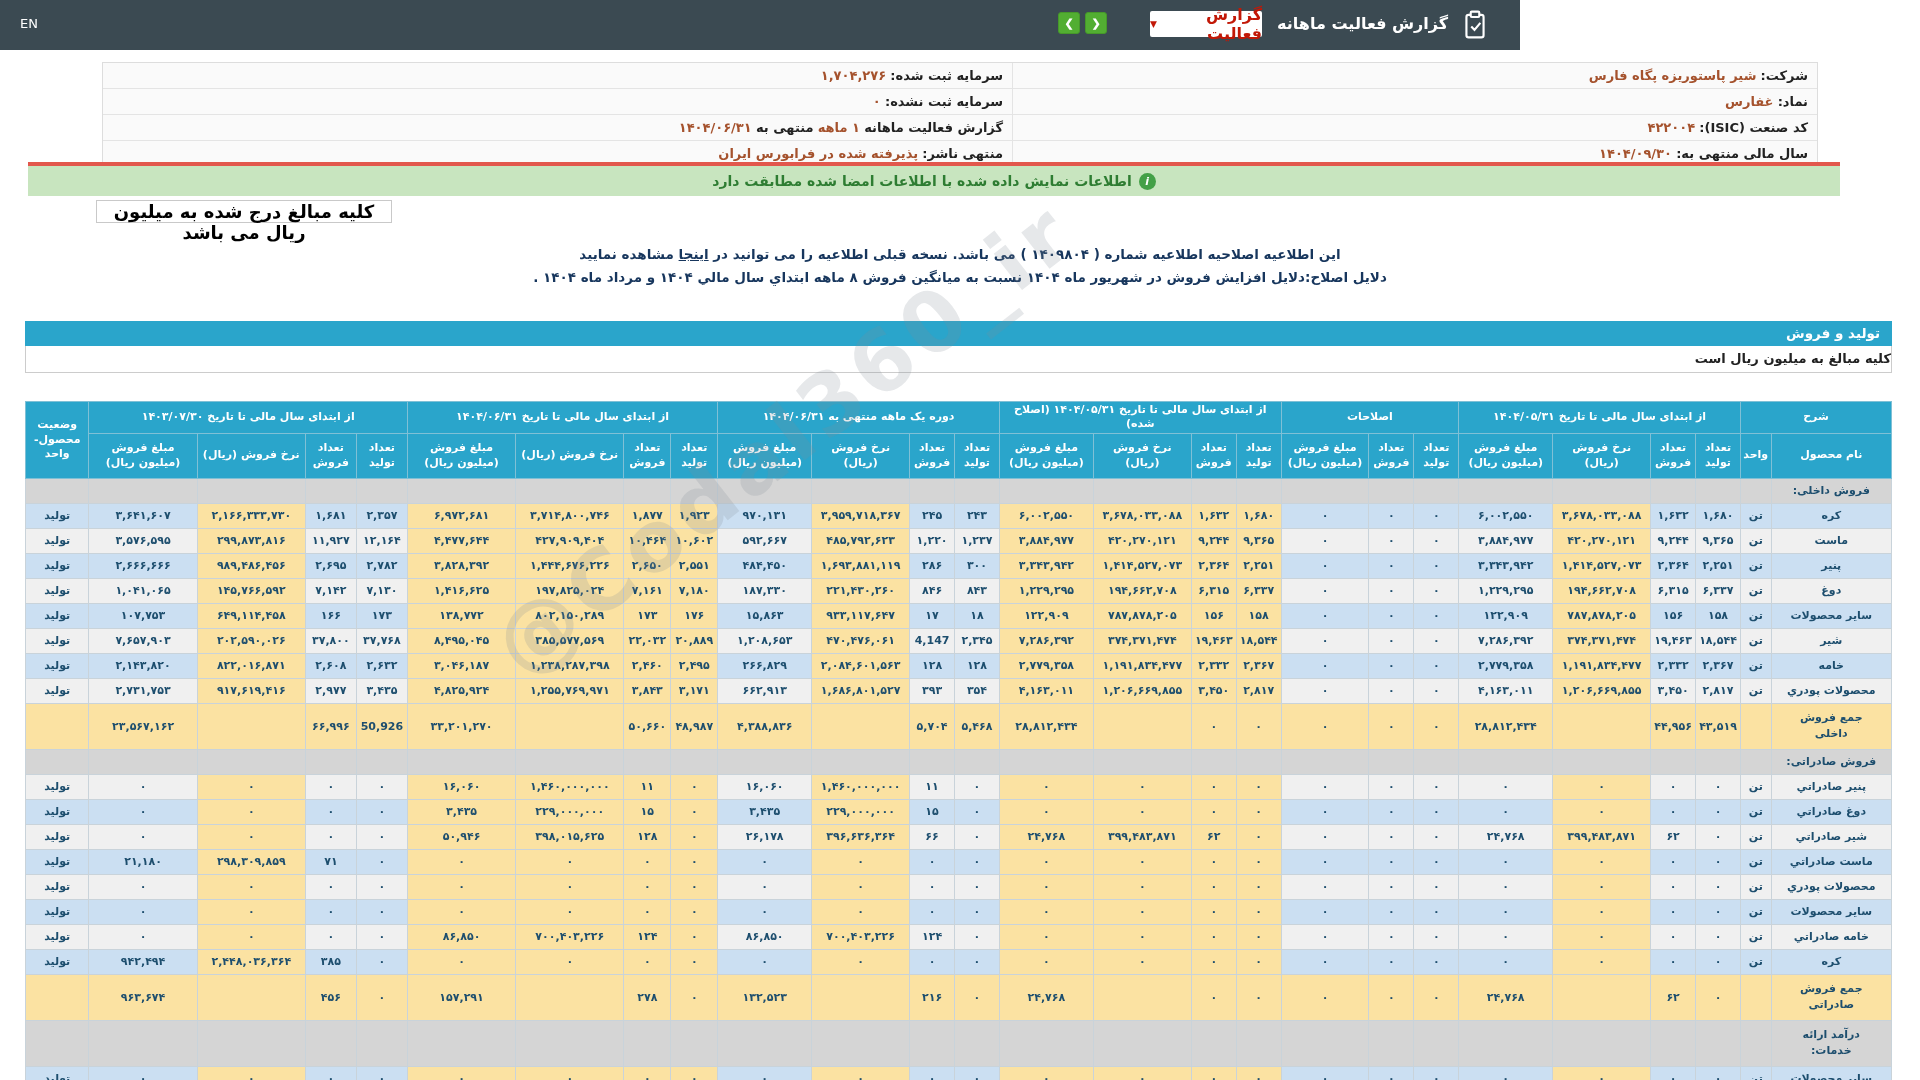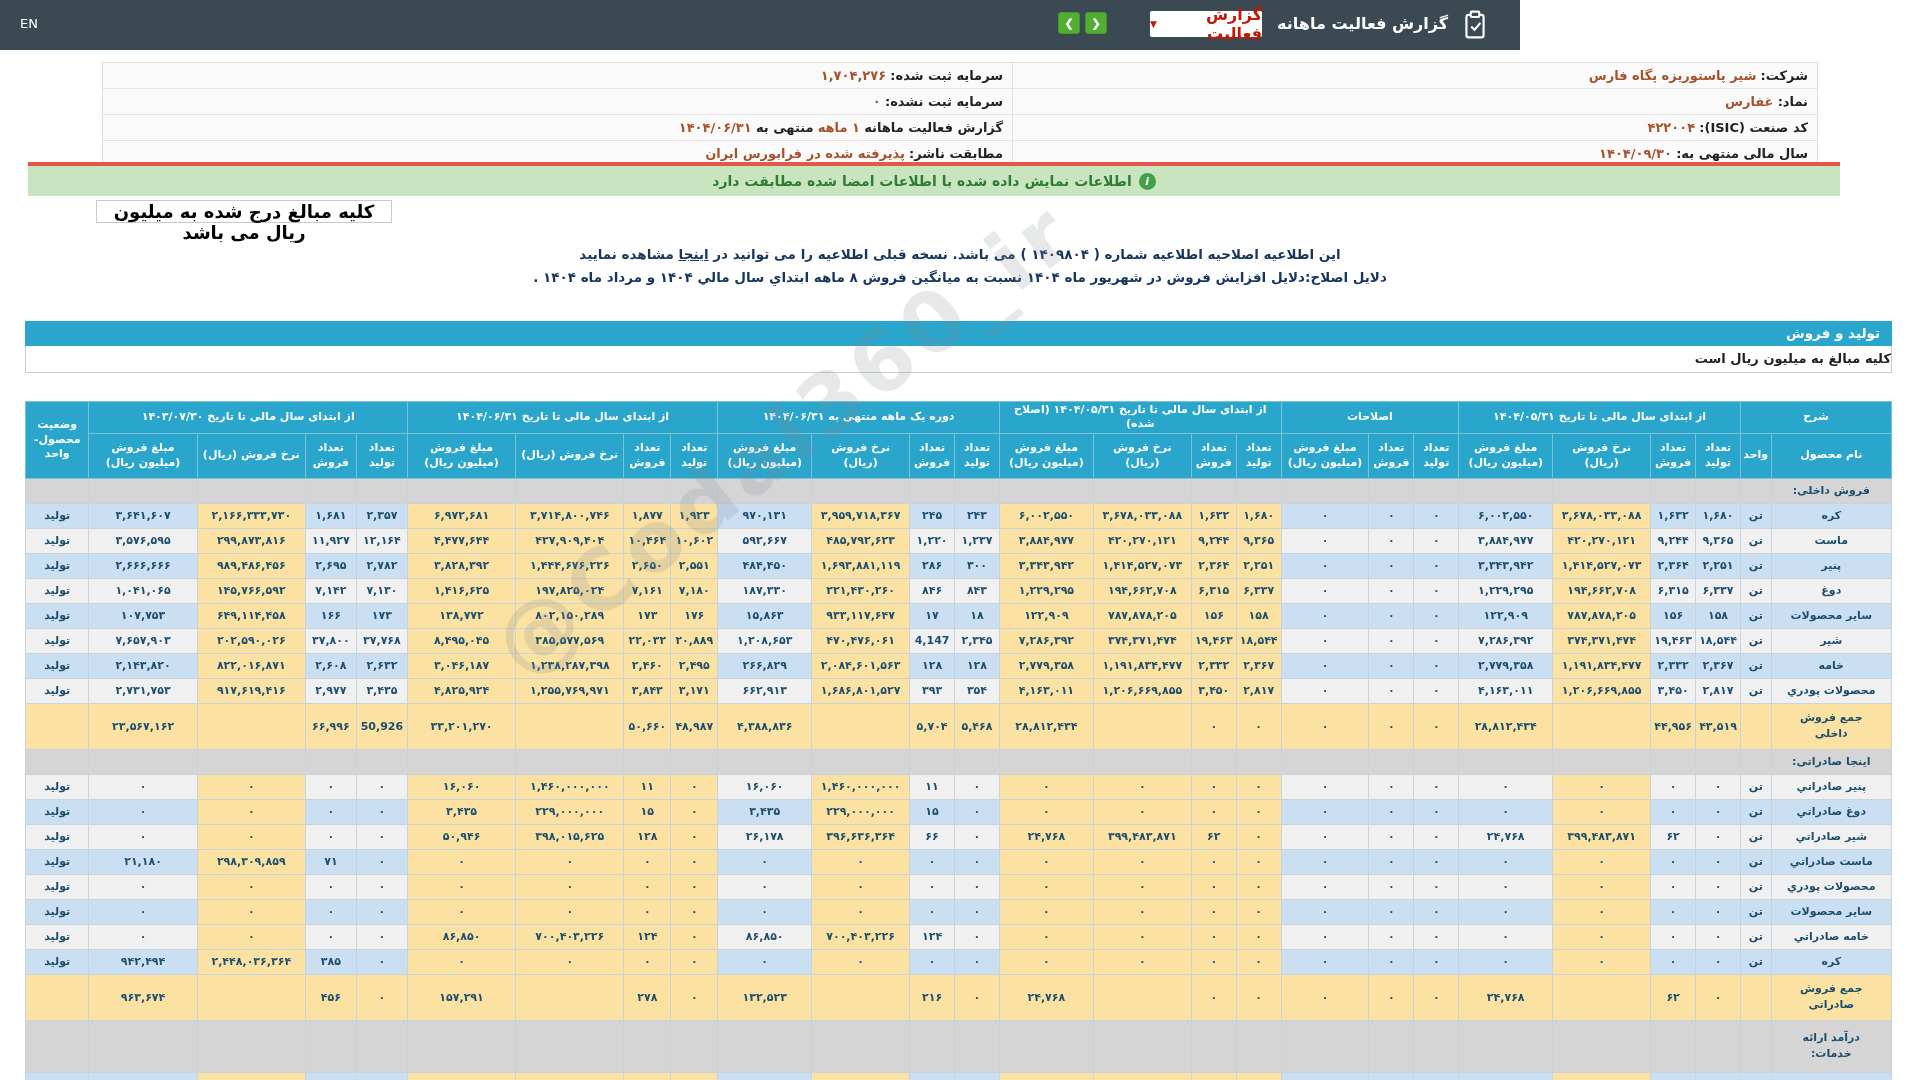--- a/index.html
+++ b/index.html
@@ -53,21 +53,21 @@
              border:1px solid #7fc0d6;padding:1px 2px;text-align:center;line-height:1.3;}
   tr.hg th{height:22px;}
   tr.hs th{height:42px;}
   th.vst{font-size:11px;margin-top:28px;}
   #ptable td{border:1px solid #c9d3da;font-size:11px;font-weight:700;color:#1d4e6e;
              text-align:center;padding:1px 3px;overflow:hidden;}
   td.nm{text-align:right;padding-right:6px;color:#17364f;font-size:11.5px;}
   .bb{background:#cbdff2;} .bw{background:#f0f0f0;}
   .yl{background:#fbe2a2;} .sec{background:#d5d5d5;}
   td.sec.nm{color:#222;font-size:12px;}
-  tr.ri{height:25px;} tr.rt{height:46px;} tr.rs{height:25px;} tr.rs2{height:52px;}
+  tr.ri{height:25px;} tr.rt{height:46px;} tr.rs{height:25px;} tr.rs2{height:46px;}
   .tn{display:inline-block;max-width:84px;line-height:1.45;}
   
   .wm{position:absolute;left:430px;top:390px;z-index:5;pointer-events:none;
       font-size:84px;font-weight:700;letter-spacing:6px;color:rgba(130,140,150,0.20);
       transform:rotate(-38deg);direction:ltr;}
 </style>
 </head>
 <body>
 
 <div class="topbar">
@@ -96,21 +96,21 @@
     <div class="irow">
       <div class="icell c1"><span class="il">نماد:</span> <span class="iv">غفارس</span></div>
       <div class="icell c2"><span class="il">سرمایه ثبت نشده:</span> <span class="iv">۰</span> </div>
     </div>
     <div class="irow">
       <div class="icell c1"><span class="il">کد صنعت (ISIC):</span> <span class="iv">۴۲۲۰۰۴</span></div>
       <div class="icell c2"><span class="il">گزارش فعالیت ماهانه</span> <span class="iv">۱ ماهه</span> <span class="il">منتهی به</span> <span class="iv">۱۴۰۴/۰۶/۳۱</span> </div>
     </div>
     <div class="irow">
       <div class="icell c1"><span class="il">سال مالی منتهی به:</span> <span class="iv">۱۴۰۴/۰۹/۳۰</span></div>
-      <div class="icell c2"><span class="il">مطابقت ناشر:</span> <span class="iv">پذیرفته شده در فرابورس ایران</span> </div>
+      <div class="icell c2"><span class="il">منتهی ناشر:</span> <span class="iv">پذیرفته شده در فرابورس ایران</span> </div>
     </div>
   </div>
 
 <div class="redline"></div>
 <div class="greenbar">
   <span class="gi">i</span>
   <span>اطلاعات نمایش داده شده با اطلاعات امضا شده مطابقت دارد</span>
 </div>
 
 <div class="amounts">کلیه مبالغ درج شده به میلیون ریال می باشد</div>
@@ -468,21 +468,21 @@
           <td class="yl">۵۰,۶۶۰</td>
           <td class="yl"></td>
           <td class="yl">۳۳,۲۰۱,۲۷۰</td>
           <td class="yl">50,926</td>
           <td class="yl">۶۶,۹۹۶</td>
           <td class="yl"></td>
           <td class="yl">۲۳,۵۶۷,۱۶۲</td>
           <td class="yl"></td>
         </tr>
         <tr class="rs">
-          <td class="sec nm"><span class="">اینجا صادراتی:</span></td>
+          <td class="sec nm"><span class="">فروش صادراتی:</span></td>
           <td class="sec"></td>
           <td class="sec"></td>
           <td class="sec"></td>
           <td class="sec"></td>
           <td class="sec"></td>
           <td class="sec"></td>
           <td class="sec"></td>
           <td class="sec"></td>
           <td class="sec"></td>
           <td class="sec"></td>

